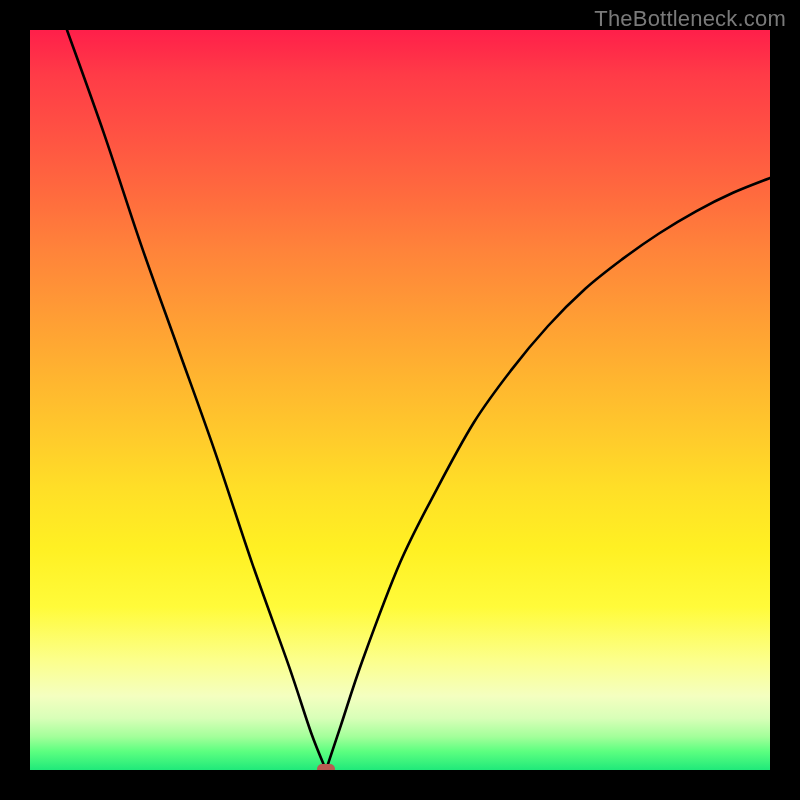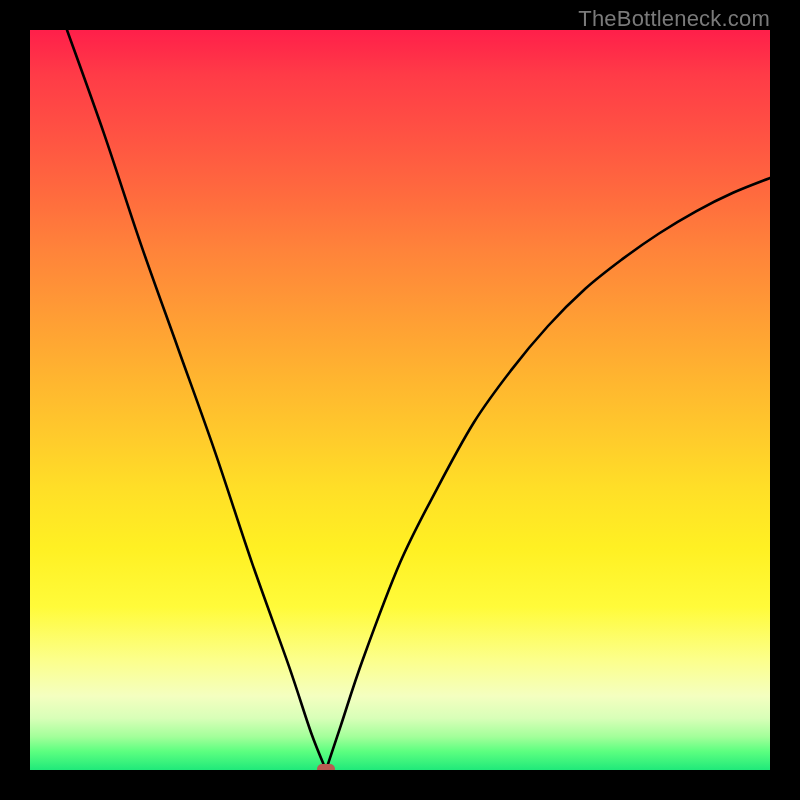--- a/index.html
+++ b/index.html
@@ -42,21 +42,21 @@
       #f4ffc0 90%,
       #d8ffb8 93%,
       #a3ff9a 95.5%,
       #5cff80 97.5%,
       #20e97a 100%
     );
   }
   .watermark {
     position: absolute;
     top: 6px;
-    right: 30px;
+    right: 14px;
     color: #7a7a7a;
     font-size: 22px;
     letter-spacing: 0.2px;
     user-select: none;
   }
   svg.curve {
     position: absolute;
     left: 0;
     top: 0;
     width: 100%;

